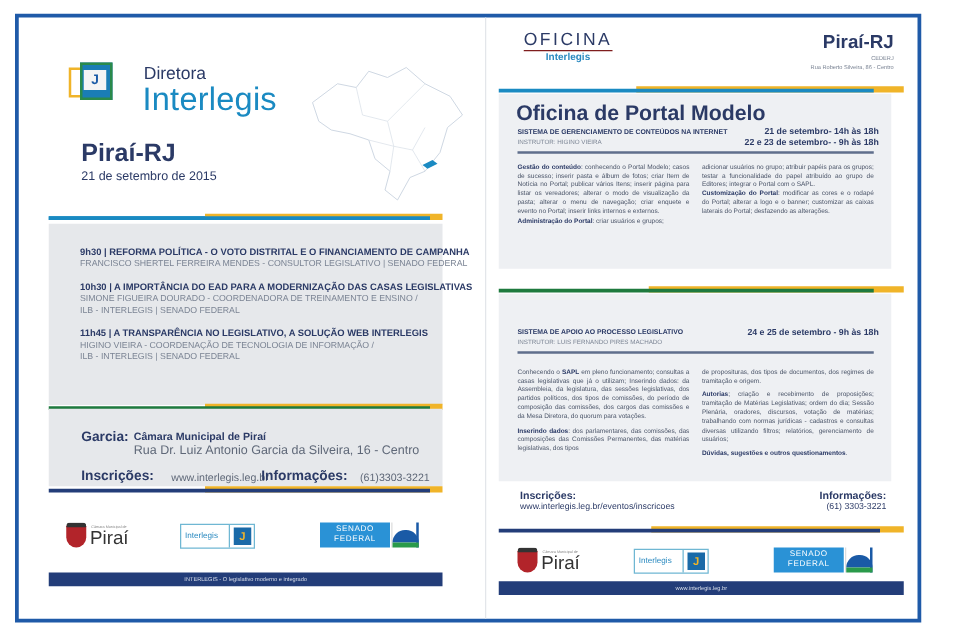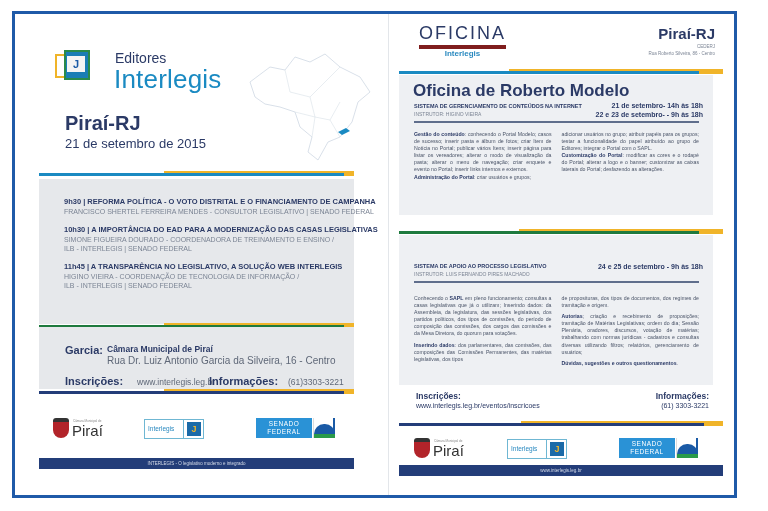--- a/index.html
+++ b/index.html
@@ -11,21 +11,21 @@
 
   
   .lp { position: absolute; left: 0; top: 0; width: 373px; height: 100%; }
   .logo-enc { position: absolute; left: 40px; top: 36px; width: 60px; height: 40px; }
   .logo-enc .b1 { position: absolute; left: 0; top: 4px; width: 26px; height: 24px; border: 2px solid #f0b429; }
   .logo-enc .b2 { position: absolute; left: 9px; top: 0; width: 26px; height: 30px; border: 2px solid #2a8a4a; background: #1a7db5; }
   .logo-enc .b3 { position: absolute; left: 12px; top: 6px; width: 18px; height: 16px; background: #f4f4f4; color: #1a5aa6; font-weight: bold; font-size: 11px; text-align: center; line-height: 16px; }
   .enc-word { position: absolute; left: 100px; top: 36px; font-size: 14px; color: #2b3a66; }
   .int-word { position: absolute; left: 99px; top: 50px; font-size: 26px; color: #1a8ac2; letter-spacing: 0.2px; }
   .city { position: absolute; left: 50px; top: 98px; font-size: 20px; font-weight: bold; color: #2b3a66; }
-  .date { position: absolute; left: 50px; top: 122px; font-size: 13px; color: #2b3a66; }
+  .date { position: absolute; left: 50px; top: 122px; font-size: 10px; color: #2b3a66; }
   .map { position: absolute; left: 225px; top: 28px; width: 140px; height: 125px; }
 
   .bar { position: absolute; height: 4px; }
   .bar .base { position: absolute; left: 0; top: 2px; height: 3px; }
   .bar .acc { position: absolute; top: 0; height: 5px; background: #f0b429; }
 
   .agenda { position: absolute; left: 24px; top: 165px; width: 315px; height: 145px; background: #e6e8eb; padding: 18px 0 0 25px; }
   .ag-item { margin-bottom: 9px; }
   .ag-title { font-size: 7.5px; font-weight: bold; color: #2b3a66; line-height: 10px; white-space: nowrap; }
   .ag-sub { font-size: 7px; color: #7b8494; line-height: 9px; white-space: nowrap; }
@@ -50,21 +50,21 @@
   .sen .blue { position: absolute; left: 0; top: 0; width: 56px; height: 20px; background: #2a92d6; color: #fff; font-size: 6.5px; text-align: center; line-height: 8px; padding-top: 2px; letter-spacing: 0.5px; }
   .sen .dome { position: absolute; left: 57px; top: 0; width: 22px; height: 20px; background: #fff; border-left: 1px solid #ddd; border-right: 2px solid #1a5aa6; }
   .sen .dome::before { content: ""; position: absolute; left: 0; top: 6px; width: 21px; height: 10px; background: #1a5aa6; border-radius: 10px 10px 0 0; }
   .sen .dome::after { content: ""; position: absolute; left: 0; bottom: 0; width: 21px; height: 4px; background: #2a9a4a; }
 
   .footbar { position: absolute; height: 11px; background: #233d79; color: #d8deea; font-size: 4.5px; text-align: center; line-height: 11px; }
 
   
   .rp { position: absolute; left: 374px; top: 0; width: 348px; height: 100%; }
   .oficina-logo { position: absolute; left: 30px; top: 9px; }
-  .of-word { font-size: 18px; letter-spacing: 2px; color: #2b3a66; border-bottom: 4px solid #7f1d1d; padding-bottom: 1px; }
+  .of-word { font-size: 14px; letter-spacing: 2px; color: #2b3a66; border-bottom: 1px solid #7f1d1d; padding-bottom: 1px; }
   .of-sub { font-size: 8px; color: #2b8ac0; text-align: center; font-weight: bold; }
   .rcity { position: absolute; right: 22px; top: 11px; font-size: 15px; font-weight: bold; color: #2b3a66; }
   .rcederj { position: absolute; right: 22px; top: 30px; font-size: 4.5px; color: #7b8494; }
   .raddr { position: absolute; right: 22px; top: 37px; font-size: 4.5px; color: #7b8494; }
 
   .panel { position: absolute; left: 10px; width: 314px; background: #eef0f3; }
   .p-title { position: absolute; left: 14px; font-weight: bold; color: #2b3a66; font-size: 17px; }
   .p-sys { position: absolute; left: 15px; font-size: 5.5px; font-weight: bold; color: #2b3a66; }
   .p-inst { position: absolute; left: 15px; font-size: 5px; color: #7b8494; }
   .p-date { position: absolute; right: 10px; font-size: 7px; font-weight: bold; color: #2b3a66; text-align: right; }
@@ -83,21 +83,21 @@
 <body>
 
 <div class="frame">
 
   <div class="lp">
     <div class="logo-enc">
       <div class="b1"></div>
         <div class="b2"></div>
         <div class="b3">J</div>
     </div>
-    <div class="enc-word">Editores</div>
+    <div class="enc-word">Diretora</div>
     <div class="int-word">Interlegis</div>
     <div class="city">Piraí-RJ</div>
     <div class="date">21 de setembro de 2015</div>
 
     <svg class="map" viewBox="0 0 140 125">
       <path d="M10,40 L30,25 L45,28 L55,15 L70,20 L85,12 L100,25 L120,35 L130,50 L118,60 L112,80 L100,95 L88,100 L78,118 L68,110 L72,95 L60,85 L55,70 L40,65 L25,62 L15,55 Z" fill="none" stroke="#cfd8e3" stroke-width="0.8"></path>
       <path d="M45,28 L50,50 L70,55 L85,40 L100,25 M70,55 L75,75 L90,78 L100,60 M55,70 L75,75 M75,75 L72,95 M90,78 L100,95" fill="none" stroke="#d9e0e8" stroke-width="0.6"></path>
       <path d="M98,90 L106,86 L110,89 L102,93 Z" fill="#1a8ac2"></path>
     </svg>
 
@@ -175,21 +175,21 @@
     <div class="rcity">Piraí-RJ</div>
     <div class="rcederj">CEDERJ</div>
     <div class="raddr">Rua Roberto Silveira, 86 - Centro</div>
 
     <div class="bar" style="left:10px;top:55px;width:324px;">
       <div class="acc" style="left:110px;width:214px;"></div>
       <div class="base" style="width:300px;background:#1a8ac2;"></div>
     </div>
 
     <div class="panel" style="top:61px;height:140px;">
-      <div class="p-title" style="top:6px;">Oficina de Roberto Modelo</div>
+      <div class="p-title" style="top:6px;">Oficina de Portal Modelo</div>
       <div class="p-sys" style="top:28px;">SISTEMA DE GERENCIAMENTO DE CONTEÚDOS NA INTERNET</div>
       <div class="p-inst" style="top:36px;">INSTRUTOR: HIGINO VIEIRA</div>
       <div class="p-date" style="top:27px;">21 de setembro- 14h às 18h</div>
       <div class="p-date" style="top:36px;">22 e 23 de setembro- - 9h às 18h</div>
       <div class="p-rule" style="top:46px;"></div>
       <div class="cols" style="top:56px;">
         <div class="col">
           <p><b>Gestão do conteúdo</b><span>: conhecendo o Portal Modelo; casos de sucesso; inserir pasta e álbum de fotos; criar Item de Notícia no Portal; publicar vários Itens; inserir página para listar os vereadores; alterar o modo de visualização da pasta; alterar o menu de navegação; criar enquete e evento no Portal; inserir links internos e externos.</span><br><b>Administração do Portal</b><span>: criar usuários e grupos;</span></p>
         </div>
         <div class="col">

